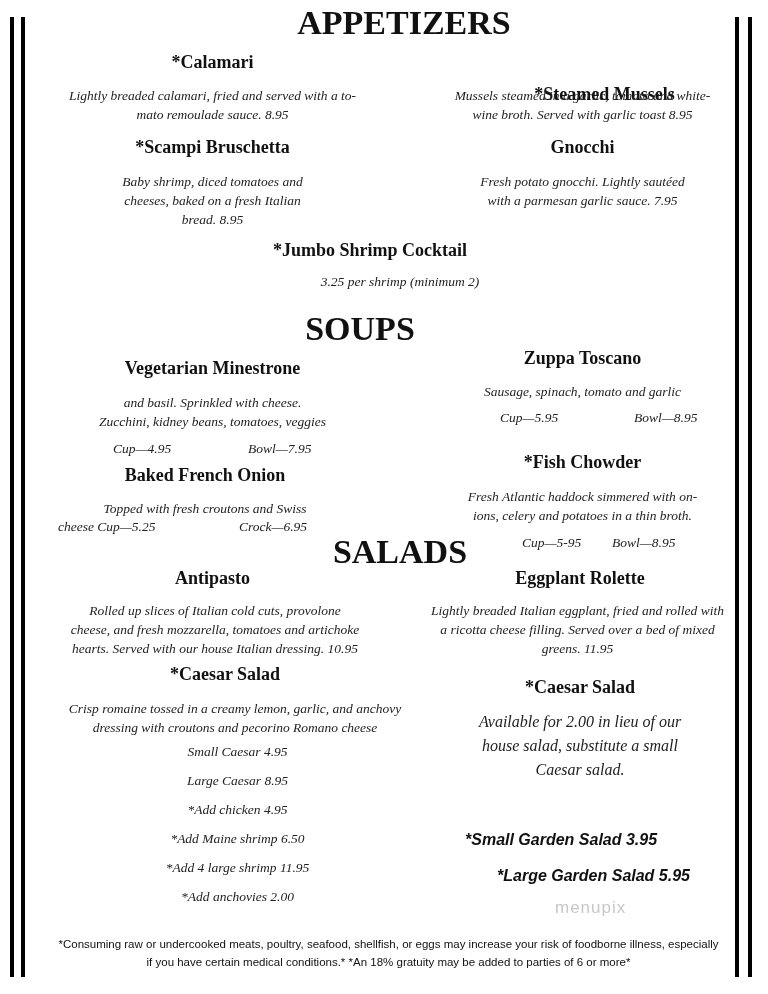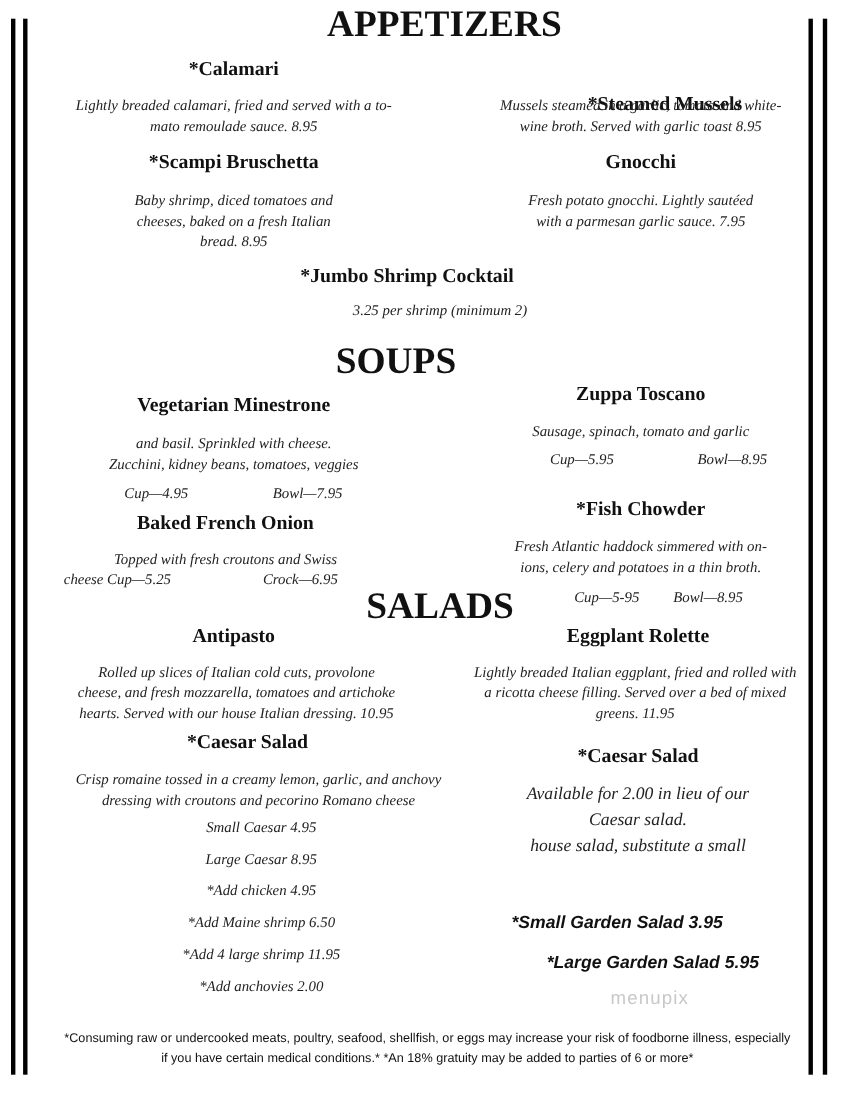--- a/index.html
+++ b/index.html
@@ -106,22 +106,22 @@
   <div style="height:29px;">Large Caesar  8.95</div>
   <div style="height:29px;">*Add chicken 4.95</div>
   <div style="height:29px;">*Add Maine shrimp  6.50</div>
   <div style="height:29px;">*Add 4 large shrimp  11.95</div>
   <div style="height:29px;">*Add anchovies  2.00</div>
 </div>
 
 <div class="abs h2" style="left:400px; width:320px; top:677px;">*Caesar Salad</div>
 <div class="abs desc" style="left:400px; width:320px; top:710px; font-size:16px; line-height:24px;">
   <div>Available for 2.00 in lieu of our</div>
+  <div>house salad, substitute a small</div>
   <div>Caesar salad.</div>
-  <div>house salad, substitute a small</div>
 </div>
 
 <div class="abs sans-bold" style="left:445px; top:831px; text-align:center;">*Small Garden Salad  3.95</div>
 <div class="abs sans-bold" style="left:445px; top:867px; text-align:left;margin-left:32px;">*Large Garden Salad  5.95</div>
 
 <div class="abs watermark" style="left:535px; top:898px;">menupix</div>
 
 <div class="abs footer" style="left:16px; width:705px; top:935px;">
   <div>*Consuming raw or undercooked meats, poultry, seafood, shellfish,  or eggs may increase your risk of foodborne illness, especially</div>
   <div>if you have certain medical conditions.* *An 18% gratuity may be added to parties of 6 or more*</div>

